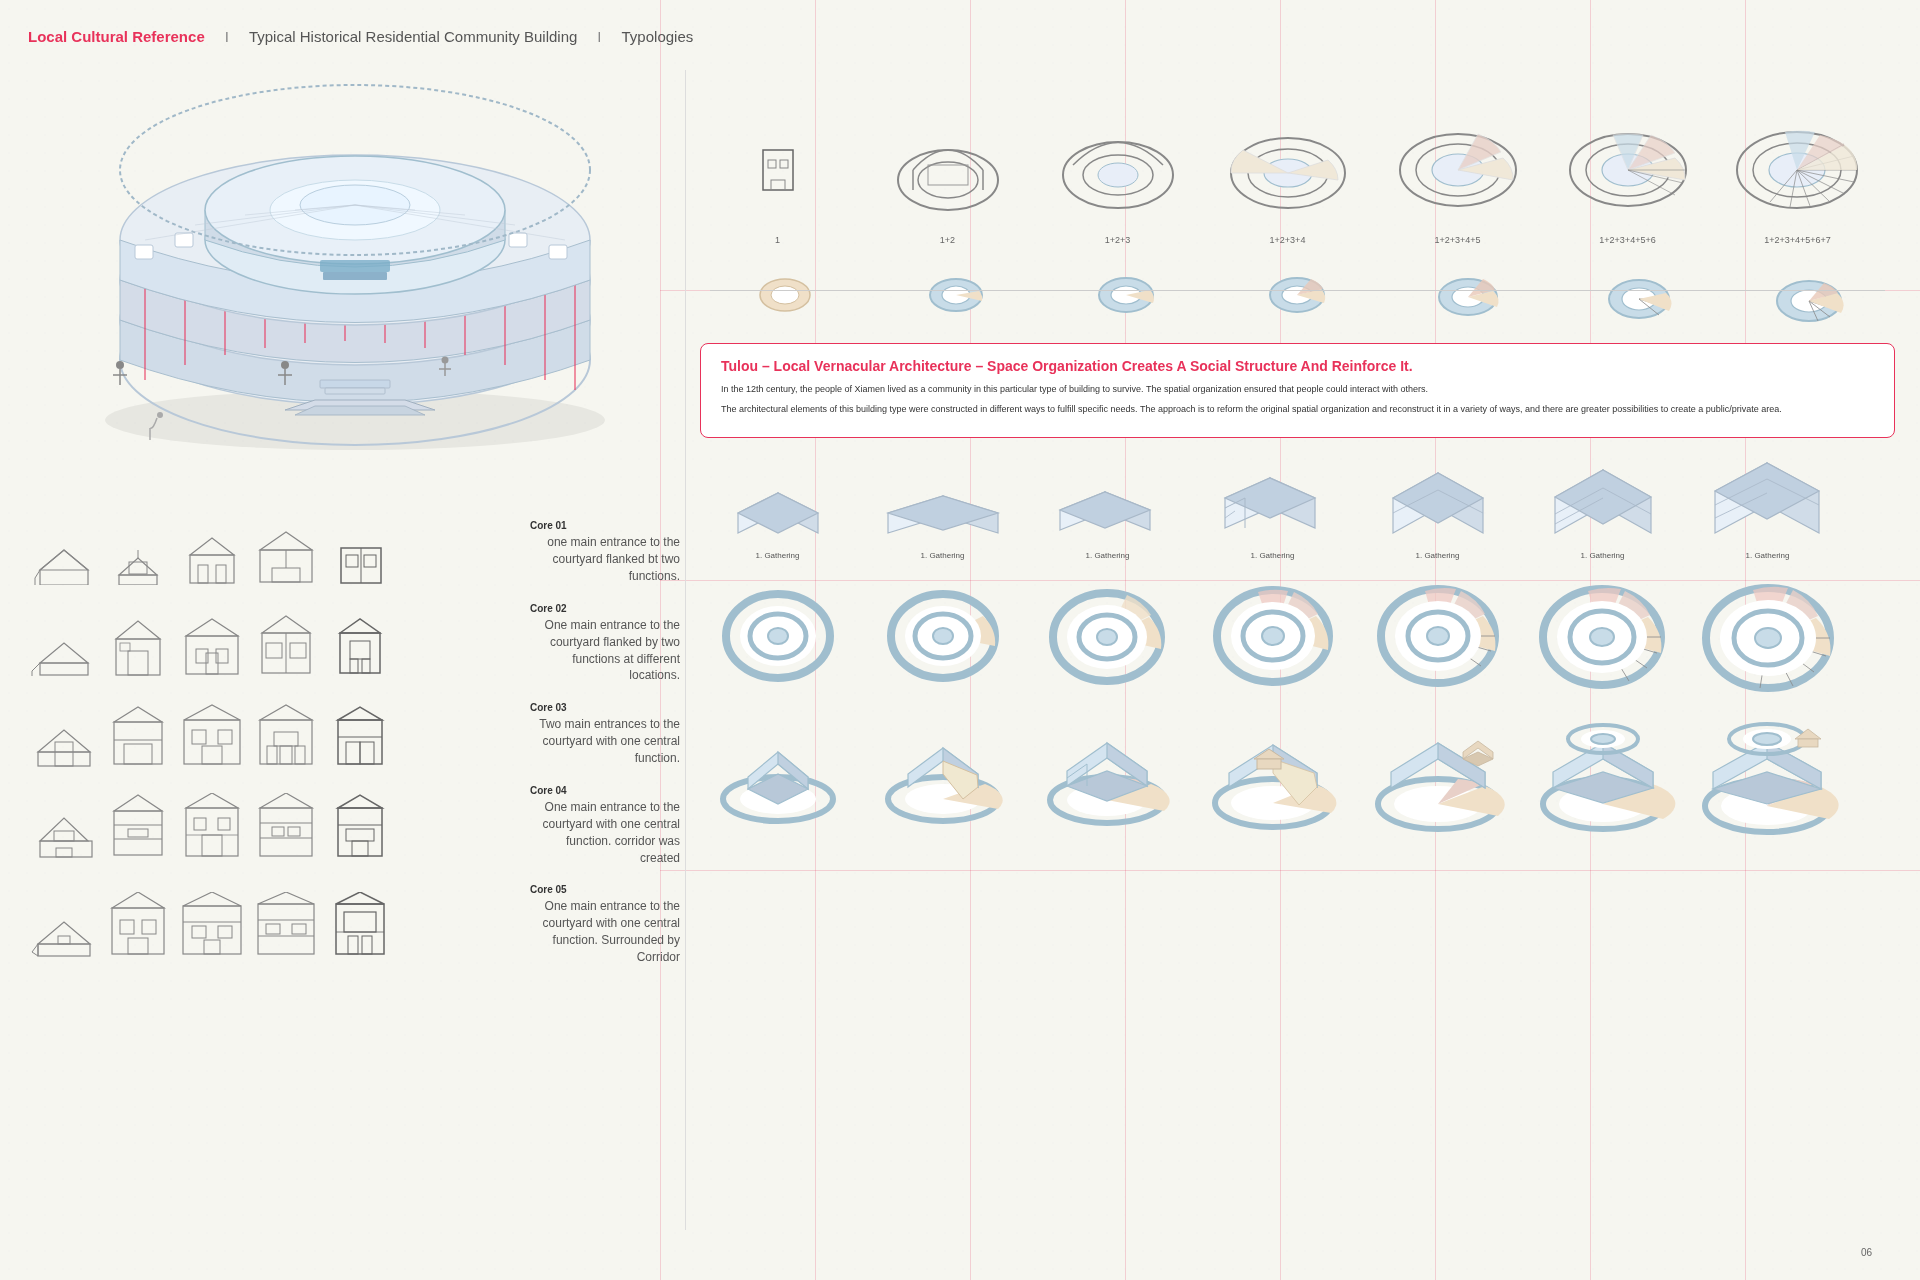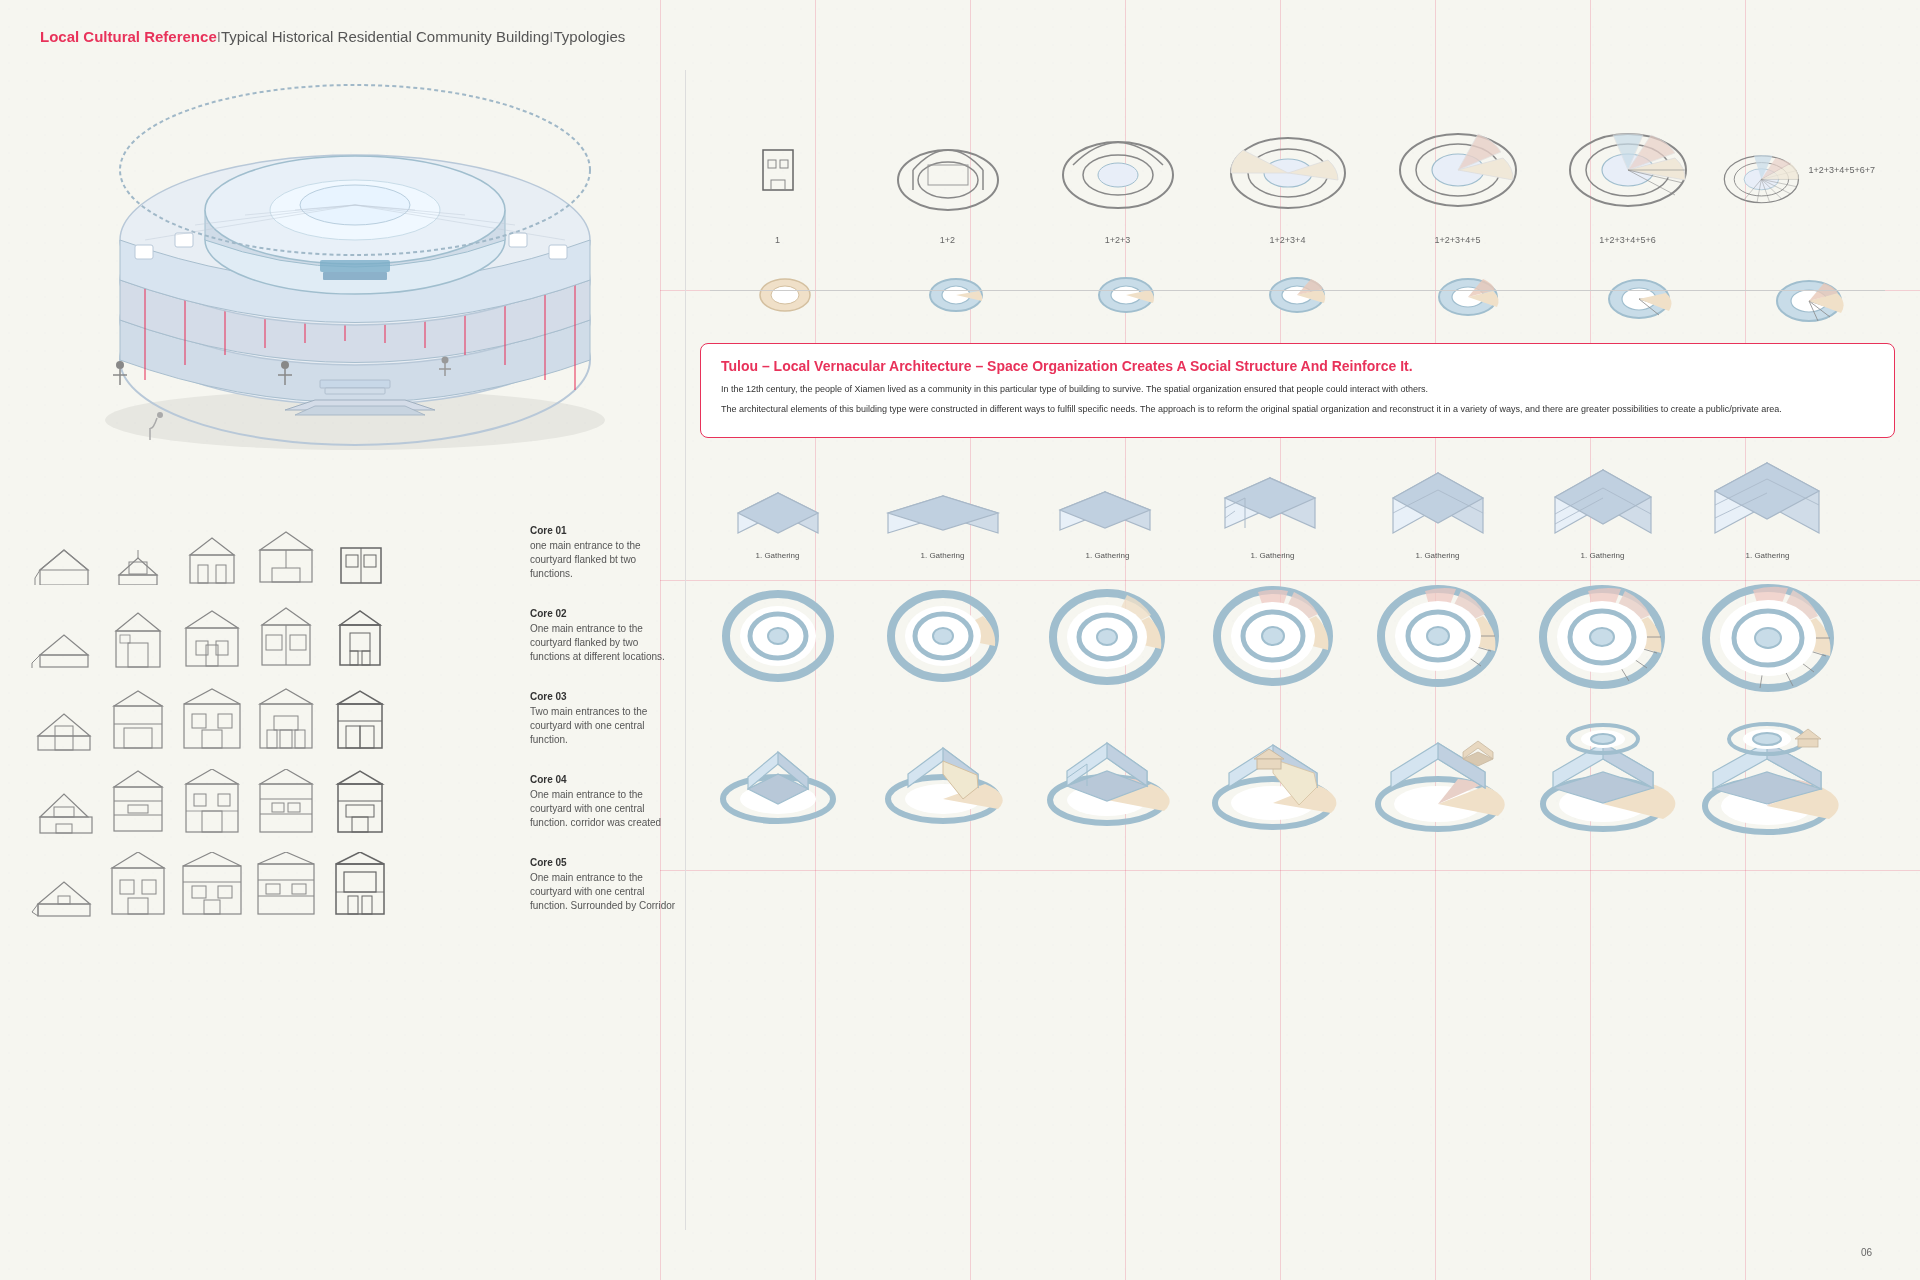--- a/index.html
+++ b/index.html
@@ -28,24 +28,24 @@
       z-index: 1;
       width: 1920px;
       height: 1280px;
       background: rgba(245,245,240,0.92);
     }
 
     
     .header {
       position: absolute;
       top: 28px;
-      left: 40px;
+      left: 28px;
       display: flex;
       align-items: center;
-      gap: 0;
+      gap: 20px;
     }
     .header-title-pink {
       color: #e8325a;
       font-size: 15px;
       font-weight: 600;
     }
     .header-sep {
       color: #888;
       font-size: 15px;
     }
@@ -106,23 +106,24 @@
     }
 
     .typo-label-title {
       font-size: 10px;
       font-weight: 700;
       color: #333;
       margin-bottom: 3px;
     }
 
     .typo-label-desc {
-      font-size: 10px;
+      font-size: 12px;
       color: #555;
       line-height: 1.4;
+      text-align: right;
     }
 
     
     .info-box {
       border: 1.5px solid #e8325a;
       border-radius: 8px;
       padding: 14px 20px;
       margin: 8px 0 12px 0;
       background: white;
     }
@@ -551,21 +552,21 @@
           <path d="M65,85 L88,50 A58,36 0 0,1 112,68 Z" fill="#e8d0c8" stroke="#ddd" stroke-width="0.8" opacity="0.7"></path>
           <path d="M65,85 L50,50 A58,36 0 0,1 80,50 Z" fill="#c8dce8" stroke="#ddd" stroke-width="0.8" opacity="0.7"></path>
 
           <line x1="65" y1="85" x2="123" y2="85" stroke="#888" stroke-width="0.6"></line>
           <line x1="65" y1="85" x2="120" y2="98" stroke="#888" stroke-width="0.6"></line>
           <line x1="65" y1="85" x2="112" y2="110" stroke="#888" stroke-width="0.6"></line>
         </svg>
         <span style="font-size:9px;color:#666;">1+2+3+4+5+6</span>
       </div>
 
-      <div style="display:flex;flex-direction:row;align-items:center;gap:5px;width:155px;">
+      <div style="display:flex;flex-direction:column;align-items:center;gap:5px;width:155px;">
         <svg width="135" height="150" viewBox="0 0 135 150">
           <ellipse cx="67" cy="90" rx="60" ry="38" fill="none" stroke="#888" stroke-width="2"></ellipse>
           <ellipse cx="67" cy="90" rx="44" ry="27" fill="none" stroke="#888" stroke-width="1.5"></ellipse>
           <ellipse cx="67" cy="90" rx="28" ry="17" fill="#e8eef8" stroke="#a0bece" stroke-width="1.2"></ellipse>
 
           <line x1="67" y1="90" x2="127" y2="90" stroke="#888" stroke-width="0.7"></line>
           <line x1="67" y1="90" x2="124" y2="102" stroke="#888" stroke-width="0.7"></line>
           <line x1="67" y1="90" x2="115" y2="114" stroke="#888" stroke-width="0.7"></line>
           <line x1="67" y1="90" x2="100" y2="122" stroke="#888" stroke-width="0.7"></line>
           <line x1="67" y1="90" x2="80" y2="126" stroke="#888" stroke-width="0.7"></line>

